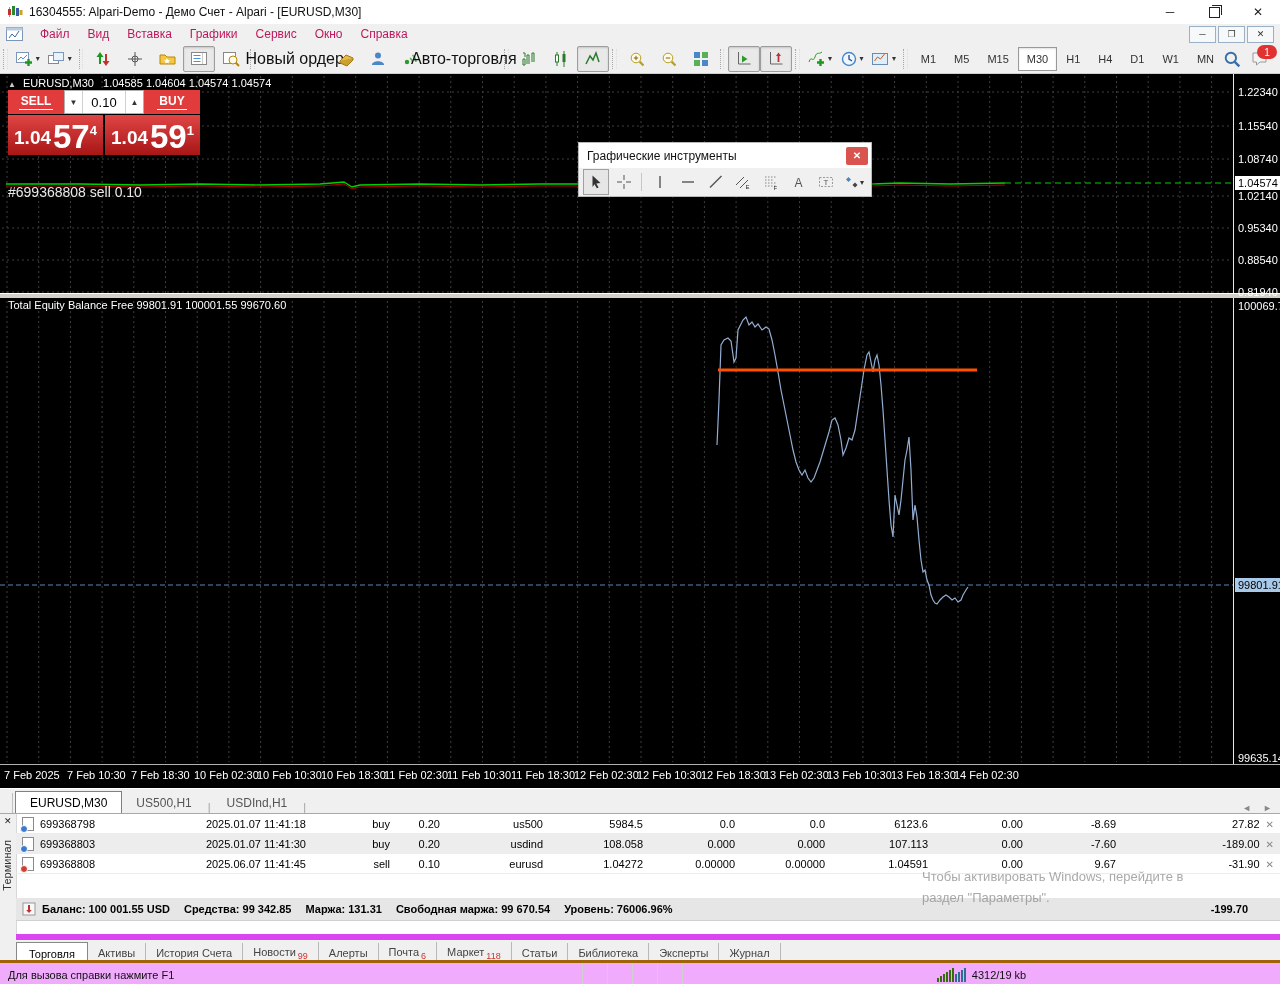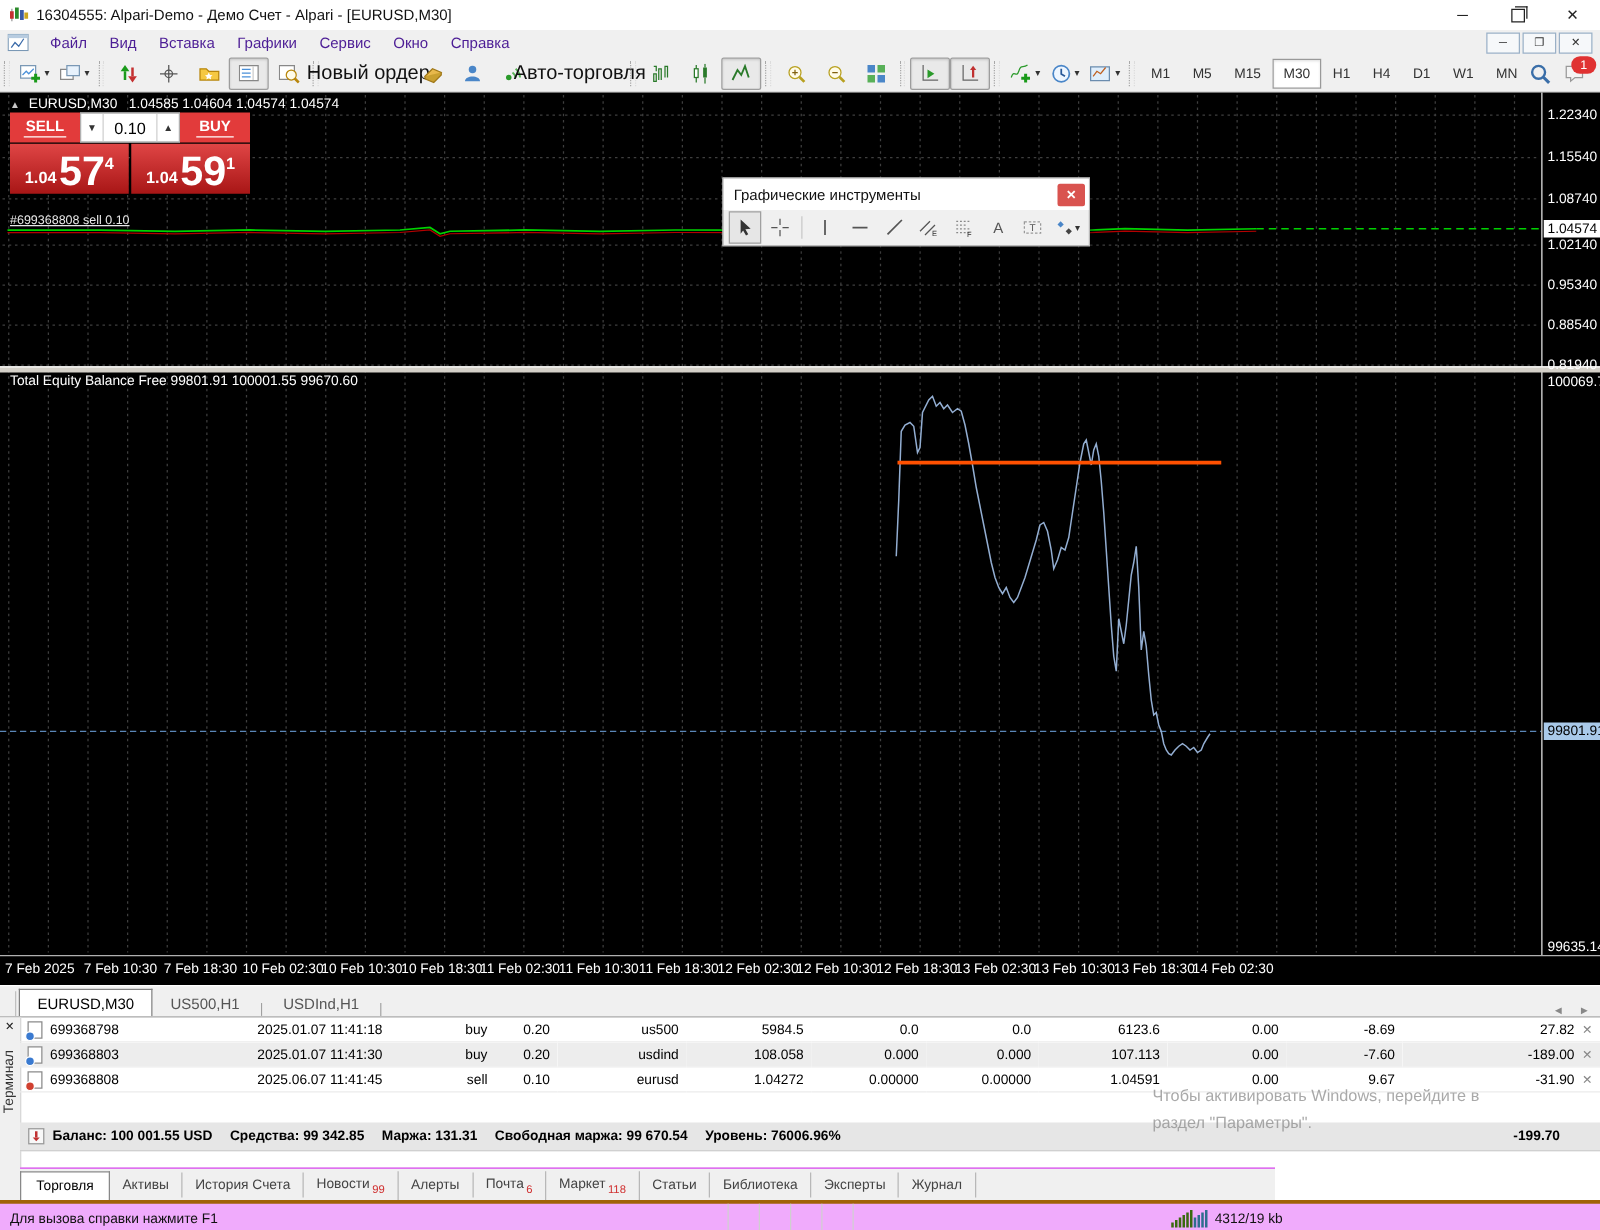--- a/index.html
+++ b/index.html
@@ -12,21 +12,21 @@
   .titlebar .title{font-size:12px;color:#111;}
   .wincontrols{margin-left:auto;display:flex;height:24px;}
   .wincontrols .wbtn{width:44px;height:24px;display:flex;align-items:center;justify-content:center;
                      font-size:12px;color:#222;}
   .restore-glyph{width:9px;height:9px;border:1px solid #222;position:relative;background:#fff;}
   .restore-glyph:before{content:"";position:absolute;left:2px;top:-3px;width:9px;height:9px;border:1px solid #222;border-bottom:none;border-left:none;}
   
   .menubar{position:absolute;left:0;top:24px;width:1280px;height:20px;background:#f0f0f0;
            display:flex;align-items:center;}
   .menubar .childicon{margin:0 8px 0 6px;display:flex;}
-  .menuitem{padding:2px 9px;font-size:12px;color:#4c1d95;}
+  .menuitem{padding:2px 9px;font-size:12px;color:#be185d;}
   .childcontrols{margin-left:auto;margin-right:6px;display:flex;gap:2px;}
   .ccbtn{width:25px;height:15px;border:1px solid #9ab0c6;background:#f6f8fa;display:flex;
          align-items:center;justify-content:center;font-size:9px;color:#333;}
   
   .toolbar{position:absolute;left:0;top:44px;width:1280px;height:29px;background:#f0f0f0;
            border-bottom:1px solid #cfcfcf;display:flex;align-items:center;}
   .grip{width:5px;height:20px;border-left:1px dotted #a8a8a8;border-right:1px dotted #dcdcdc;margin:0 4px 0 3px;}
   .tbtn{height:24px;min-width:26px;padding:0 2px;display:flex;align-items:center;justify-content:center;
         gap:3px;border:1px solid transparent;border-radius:2px;}
   .tbtn.pressed{background:#e9e9e9;border:1px solid #9d9d9d;box-shadow:inset 0 1px 2px rgba(0,0,0,.15);}
@@ -40,41 +40,41 @@
   .badge-red{position:absolute;right:-7px;top:-5px;min-width:14px;height:14px;border-radius:8px;
              background:#e03232;color:#fff;font-size:10px;display:flex;align-items:center;
              justify-content:center;padding:0 3px;}
   
   .chart-area{position:absolute;left:0;top:74px;width:1280px;height:714px;background:#000;}
   #chart-svg{position:absolute;left:0;top:0;}
   .scale-sep{position:absolute;left:1233px;top:0;width:1px;height:690px;background:#e8e8e8;}
   .pane-divider{position:absolute;left:0;top:219px;width:1280px;height:4px;background:#d4d0c8;border-top:1px solid #fff;}
   .ohlc{position:absolute;left:8px;top:3px;color:#fff;font-size:11px;white-space:nowrap;}
   .ohlc .tri{color:#c8c8c8;font-size:8px;margin-right:4px;}
-  .pos-label{position:absolute;left:8px;top:97px;color:#e8e8e8;font-size:10px;text-decoration:underline;}
+  .pos-label{position:absolute;left:8px;top:110px;color:#e8e8e8;font-size:14px;}
   .equity-label{position:absolute;left:8px;top:225px;color:#fff;font-size:11px;}
   .scale-txt{position:absolute;left:1238px;color:#fff;font-size:11px;white-space:nowrap;}
   .scale-box{position:absolute;left:1235px;background:#fff;color:#000;font-size:11px;padding:1px 3px;white-space:nowrap;}
   .scale-box.blue{background:#a9c9e9;}
   .time-axis{position:absolute;left:0;top:690px;width:1280px;height:22px;background:#000;border-top:1px solid #b0b0b0;}
   .time-axis span{position:absolute;top:4px;color:#fff;font-size:11px;white-space:nowrap;}
   
   .trade-panel{position:absolute;left:8px;top:16px;width:192px;}
   .tp-row1{display:flex;height:24px;}
   .tp-sell,.tp-buy{width:56px;background:#e23b3b;color:#fff;font-weight:bold;font-size:12px;
                    display:flex;align-items:center;justify-content:center;}
   .tp-sell span,.tp-buy span{border-bottom:1px solid #fff;padding:0 2px 1px;}
   .tp-step{flex:1;display:flex;background:#fff;border:1px solid #b0b0b0;}
   .tp-arrow{width:17px;display:flex;align-items:center;justify-content:center;font-size:8px;color:#333;border-right:1px solid #d0d0d0;}
   .tp-arrow.up{border-right:none;border-left:1px solid #d0d0d0;}
   .tp-vol{flex:1;display:flex;align-items:center;justify-content:center;font-size:13px;}
   .tp-row2{display:flex;gap:2px;margin-top:1px;height:40px;}
   .tp-price{flex:1;background:linear-gradient(#e04545,#a81616);color:#fff;display:flex;
             align-items:flex-end;justify-content:center;padding-bottom:3px;}
-  .tp-price .small{font-size:13px;font-weight:bold;margin-right:2px;margin-bottom:3px;}
+  .tp-price .small{font-size:19px;font-weight:bold;margin-right:2px;margin-bottom:3px;}
   .tp-price .big{font-size:33px;font-weight:bold;line-height:30px;}
   .tp-price .sup{font-size:13px;font-weight:bold;margin-bottom:14px;}
   
   .float-tb{position:absolute;left:578px;top:68px;width:292px;background:#f0f0f0;
             border:1px solid #b8b8b8;box-shadow:2px 2px 5px rgba(0,0,0,.4);}
   .float-tb .ft-title{height:25px;background:#fff;display:flex;align-items:center;padding-left:8px;
                       font-size:12px;color:#111;}
   .ft-close{margin-left:auto;margin-right:3px;width:22px;height:18px;background:#d9534f;color:#fff;
             font-size:10px;font-weight:bold;display:flex;align-items:center;justify-content:center;border-radius:2px;}
   .ft-tools{height:28px;display:flex;align-items:center;padding:0 4px;gap:2px;}
@@ -108,22 +108,22 @@
   .docicon:after{content:"";position:absolute;left:-3px;bottom:-3px;width:6px;height:6px;border-radius:50%;
                  border:1px solid #fff;}
   .docicon.buy:after{background:#3a7ad0;}
   .docicon.sell:after{background:#d04030;}
   .rowx{color:#888;font-size:10px;margin-left:6px;}
   .balance-row{position:absolute;left:16px;top:84px;width:1264px;height:22px;background:#e6e6e6;
                display:flex;align-items:center;font-weight:bold;font-size:11px;border-bottom:1px solid #d0d0d0;}
   .balance-row .bicon{margin:0 6px 0 6px;display:flex;}
   .balance-row .bpart{margin-right:14px;white-space:nowrap;}
   .balance-row .bprofit{margin-left:auto;margin-right:32px;font-weight:bold;}
-  .term-tabs{position:absolute;left:16px;top:120px;width:1004px;height:26px;background:#f0f0f0;
-             border-top:1px solid #d946ef;display:flex;align-items:center;}
+  .term-tabs{position:absolute;left:16px;top:120px;width:1264px;height:26px;background:#f0f0f0;
+             border-top:6px solid #d946ef;display:flex;align-items:center;}
   .ttab{padding:4px 10px;font-size:11px;color:#444;border-right:1px solid #b8b8b8;display:flex;align-items:flex-start;}
   .ttab.active{background:#fff;border:1px solid #888;border-bottom:none;color:#000;font-weight:normal;
                margin-top:1px;padding:5px 12px;}
   .ttab .badge{color:#d03030;font-size:9px;margin-left:2px;margin-top:5px;}
   .ttab .badge:empty{display:none;}
   
   .statusbar{position:absolute;left:0;top:960px;width:1280px;height:24px;background:#f0abfc;
              border-top:3px solid #a16207;display:flex;align-items:stretch;font-size:11px;color:#111;}
   .sb-cell{display:flex;align-items:center;border-right:1px solid #cfcfcf;padding:0 8px;}
   .sb-help{width:566px;}

